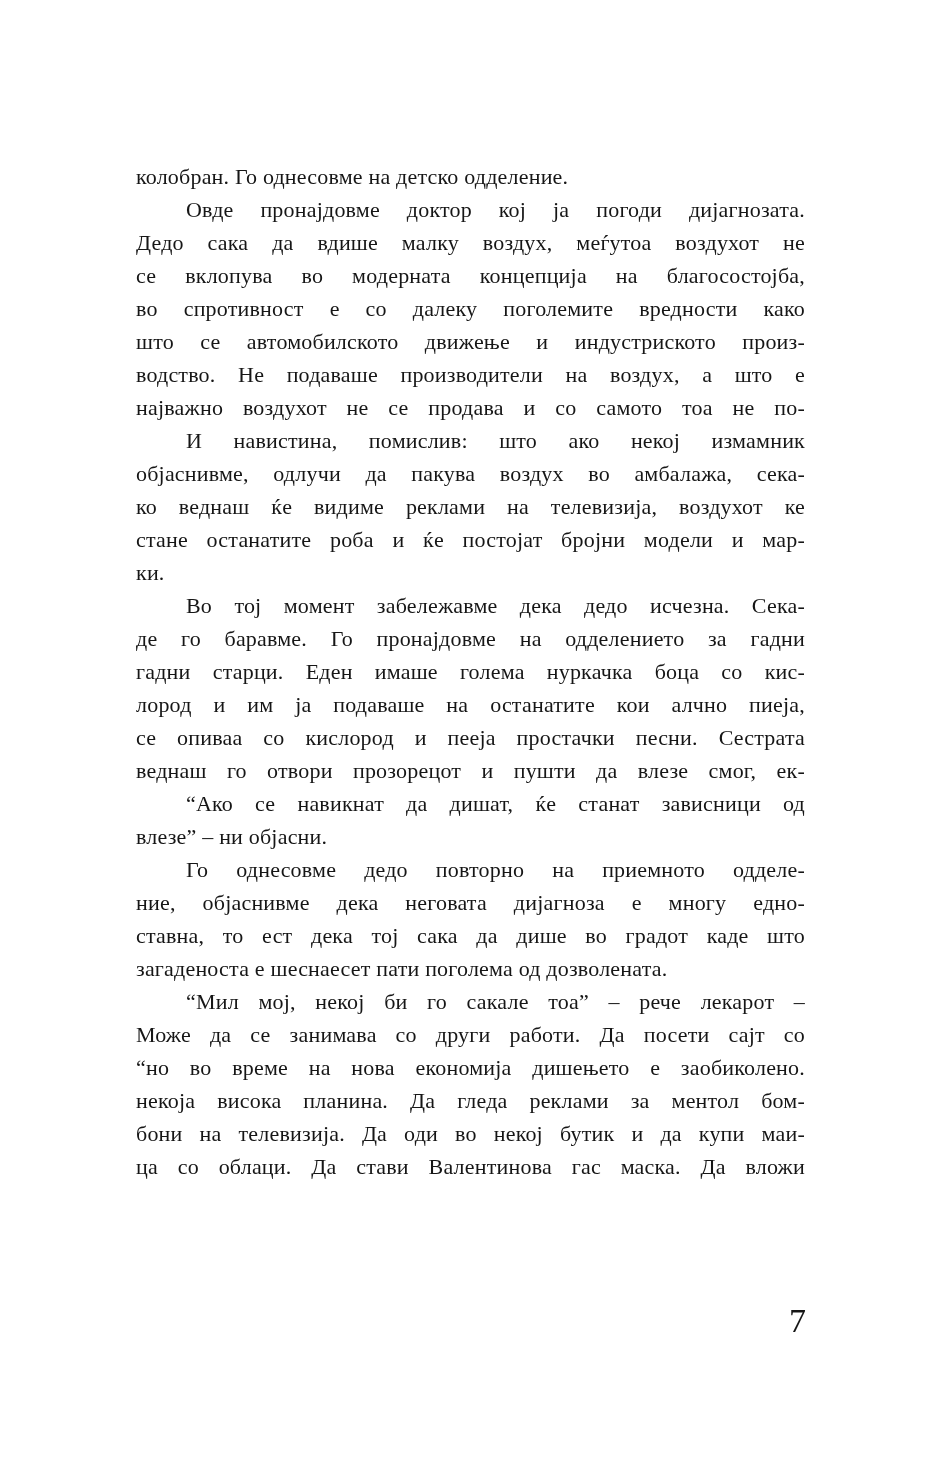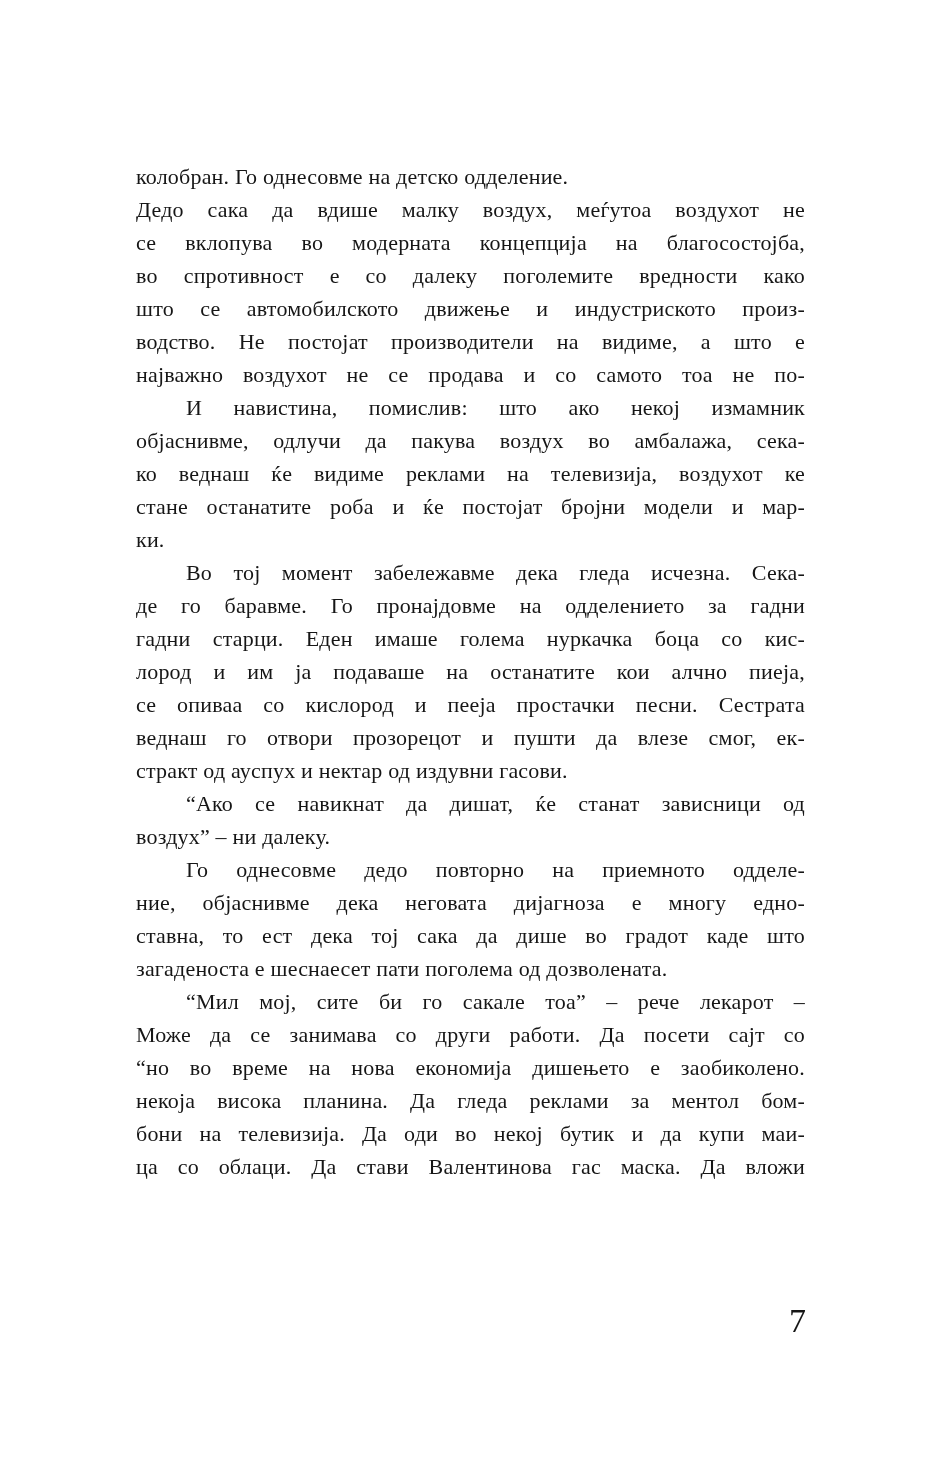--- a/index.html
+++ b/index.html
@@ -54,55 +54,55 @@
 </style>
 </head>
 <body>
 
 <div class="page">
   <div class="text-block">
       <div class="paragraph">
         <div class="line para-end">колобран. Го однесовме на детско одделение.</div>
       </div>
       <div class="paragraph">
+        <div class="line indent">Овде пронајдовме доктор кој ја погоди дијагнозата.</div>
         <div class="line">Дедо сака да вдише малку воздух, меѓутоа воздухот не</div>
         <div class="line">се вклопува во модерната концепција на благосостојба,</div>
         <div class="line">во спротивност е со далеку поголемите вредности како</div>
         <div class="line">што се автомобилското движење и индустриското произ-</div>
-        <div class="line">водство. Не постојат производители на видиме, а што е</div>
+        <div class="line">водство. Не подаваше производители на воздух, а што е</div>
         <div class="line">најважно воздухот не се продава и со самото тоа не по-</div>
       </div>
       <div class="paragraph">
         <div class="line indent">И навистина, помислив: што ако некој измамник</div>
         <div class="line">објаснивме, одлучи да пакува воздух во амбалажа, сека-</div>
         <div class="line">ко веднаш ќе видиме реклами на телевизија, воздухот ке</div>
         <div class="line">стане останатите роба и ќе постојат бројни модели и мар-</div>
         <div class="line para-end">ки.</div>
       </div>
       <div class="paragraph">
-        <div class="line indent">Во тој момент забележавме дека гледа исчезна. Сека-</div>
+        <div class="line indent">Во тој момент забележавме дека дедо исчезна. Сека-</div>
         <div class="line">де го баравме. Го пронајдовме на одделението за гадни</div>
         <div class="line">гадни старци. Еден имаше голема нуркачка боца со кис-</div>
         <div class="line">лород и им ја подаваше на останатите кои алчно пиеја,</div>
         <div class="line">се опиваа со кислород и пееја простачки песни. Сестрата</div>
         <div class="line">веднаш го отвори прозорецот и пушти да влезе смог, ек-</div>
-        <div class="line para-end">стракт од ауспух и нектар од издувни гасови.</div>
       </div>
       <div class="paragraph">
         <div class="line indent">“Ако се навикнат да дишат, ќе станат зависници од</div>
-        <div class="line para-end">воздух” – ни далеку.</div>
+        <div class="line para-end">влезе” – ни објасни.</div>
       </div>
       <div class="paragraph">
         <div class="line indent">Го однесовме дедо повторно на приемното одделе-</div>
         <div class="line">ние, објаснивме дека неговата дијагноза е многу едно-</div>
         <div class="line">ставна, то ест дека тој сака да дише во градот каде што</div>
         <div class="line para-end">загаденоста е шеснаесет пати поголема од дозволената.</div>
       </div>
       <div class="paragraph">
-        <div class="line indent">“Мил мој, сите би го сакале тоа” – рече лекарот –</div>
+        <div class="line indent">“Мил мој, некој би го сакале тоа” – рече лекарот –</div>
         <div class="line">Може да се занимава со други работи. Да посети сајт со</div>
         <div class="line">“но во време на нова економија дишењето е заобиколено.</div>
         <div class="line">некоја висока планина. Да гледа реклами за ментол бом-</div>
         <div class="line">бони на телевизија. Да оди во некој бутик и да купи маи-</div>
         <div class="line">ца со облаци. Да стави Валентинова гас маска. Да вложи</div>
       </div>
     </div>
   <div class="page-number">7</div>
 </div>
 

